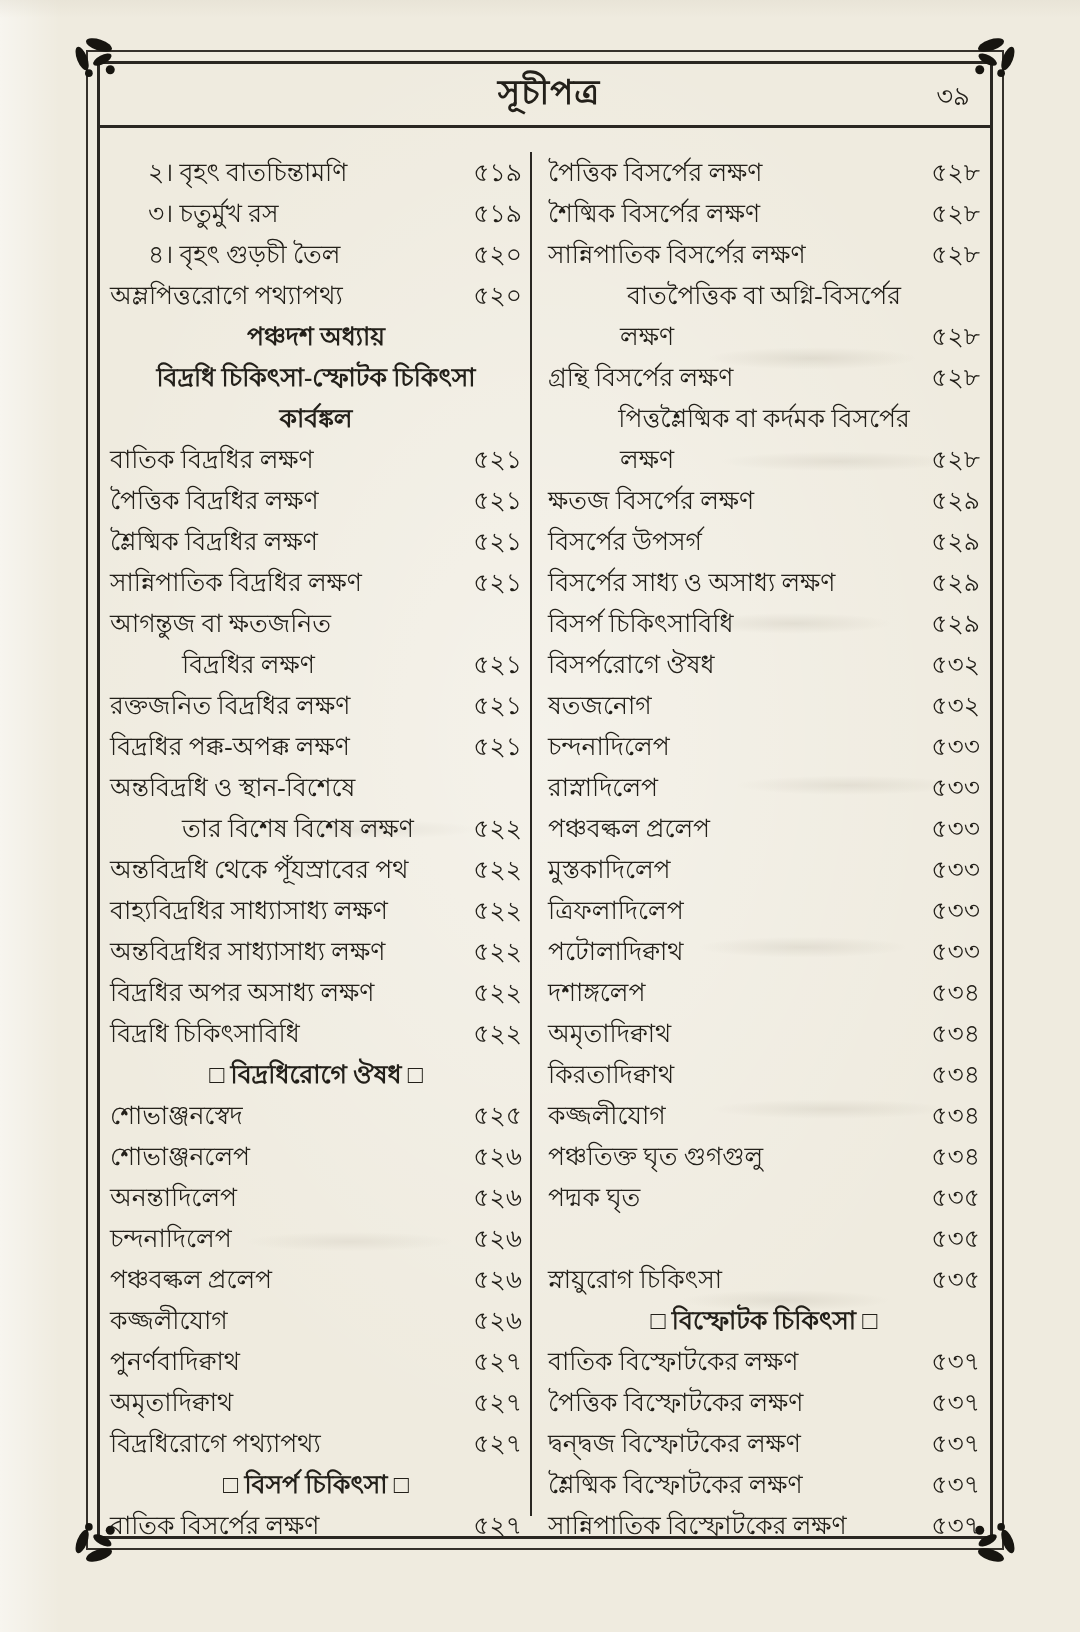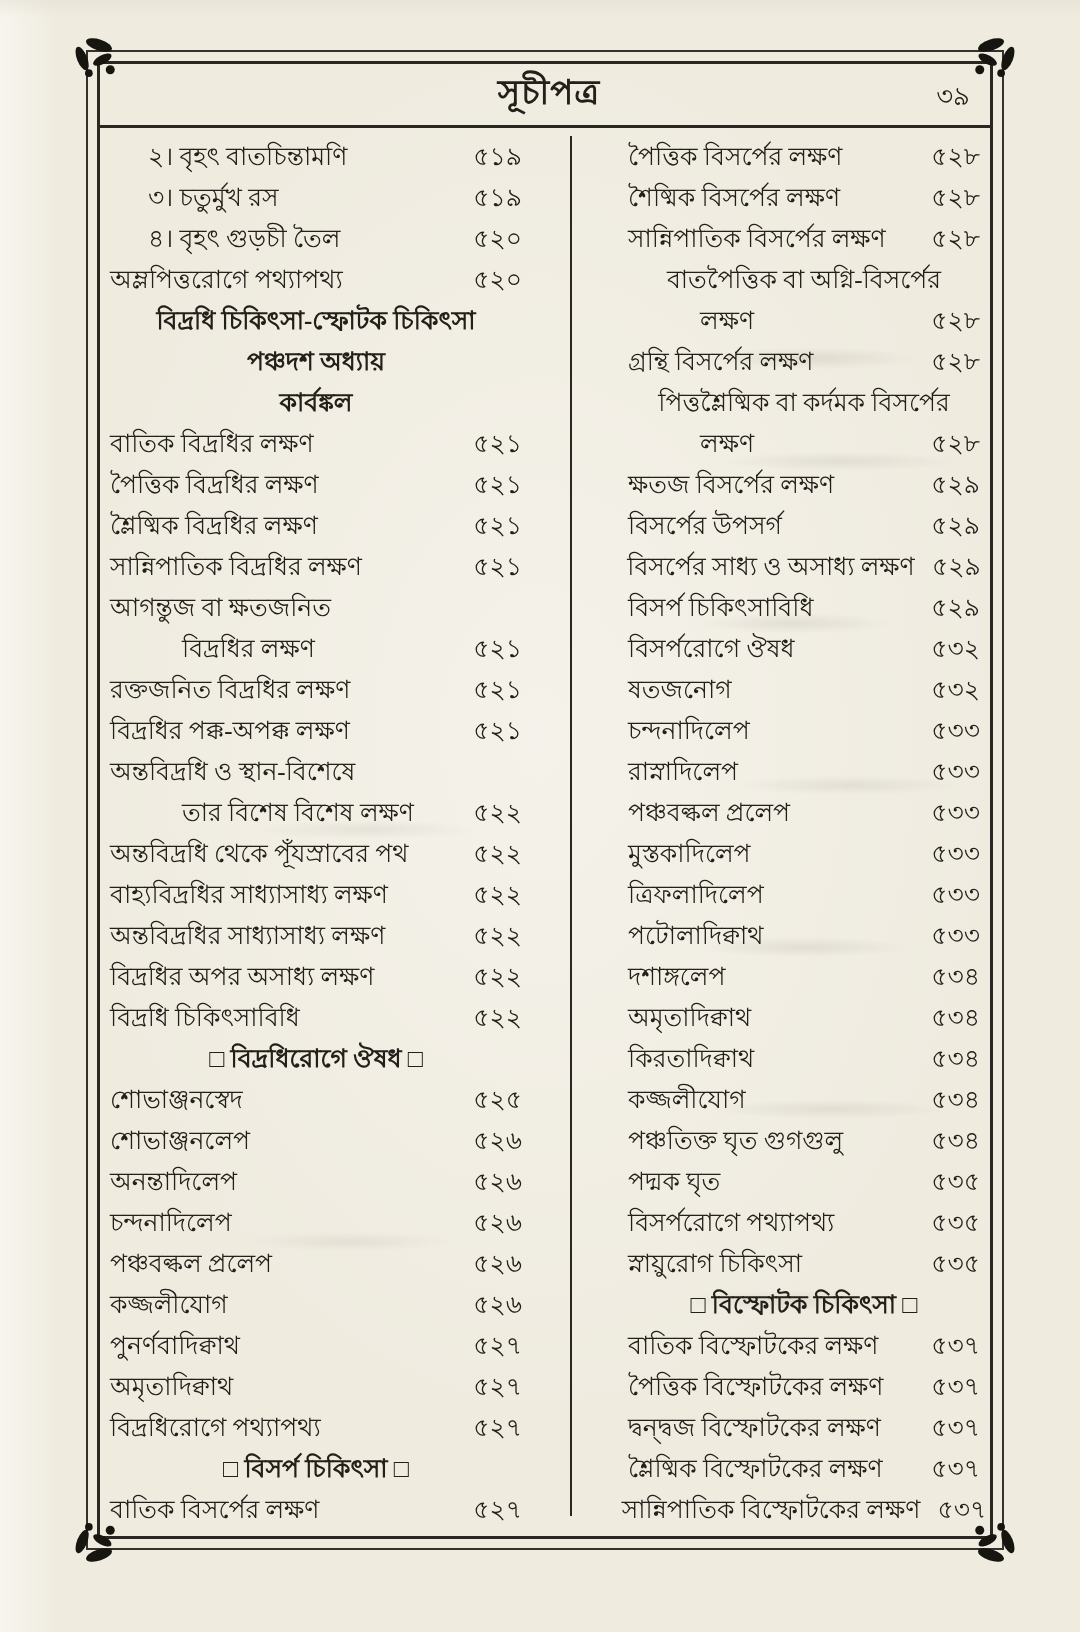--- a/index.html
+++ b/index.html
@@ -35,21 +35,21 @@
   .corner.tr{right:-16px;top:-16px;transform:scaleX(-1);}
   .corner.bl{left:-16px;bottom:-16px;transform:scaleY(-1);}
   .corner.br{right:-16px;bottom:-16px;transform:scale(-1,-1);}
   .header{
     position:relative;height:64px;border-bottom:3px solid #2a2722;
     display:flex;align-items:center;justify-content:center;box-sizing:border-box;padding-left:8px;
   }
   .header .title{font-size:34px;font-weight:700;letter-spacing:1px;}
   .header .pagenum{position:absolute;right:20px;top:12px;font-size:26px;}
   .columns{
-    display:flex;height:calc(100% - 64px);box-sizing:border-box;padding-top:8px;gap:40px;
+    display:flex;height:calc(100% - 64px);box-sizing:border-box;padding-top:24px;
   }
   .col{box-sizing:border-box;overflow:hidden;}
   .col-left{width:430px;}
   .divider{width:2px;background:#2a2722;margin-bottom:20px;}
   .col-right{flex:1;}
   .row{
     height:41px;display:flex;align-items:center;font-size:25px;line-height:38px;
     box-sizing:border-box;
   }
   .col-left .row{padding:0 8px 0 10px;}
@@ -119,22 +119,22 @@
             <span class="p">৫১৯</span>
           </div>
           <div class="row entry ind1">
             <span class="t">৪। বৃহৎ গুড়চী তৈল</span>
             <span class="p">৫২০</span>
           </div>
           <div class="row entry bold">
             <span class="t">অম্লপিত্তরোগে পথ্যাপথ্য</span>
             <span class="p">৫২০</span>
           </div>
+          <div class="row heading">পঞ্চদশ অধ্যায়</div>
           <div class="row heading">বিদ্রধি চিকিৎসা-স্ফোটক চিকিৎসা</div>
-          <div class="row heading">পঞ্চদশ অধ্যায়</div>
           <div class="row heading">কার্বঙ্কল</div>
           <div class="row entry">
             <span class="t">বাতিক বিদ্রধির লক্ষণ</span>
             <span class="p">৫২১</span>
           </div>
           <div class="row entry">
             <span class="t">পৈত্তিক বিদ্রধির লক্ষণ</span>
             <span class="p">৫২১</span>
           </div>
           <div class="row entry">
@@ -328,21 +328,20 @@
           </div>
           <div class="row entry">
             <span class="t">পঞ্চতিক্ত ঘৃত গুগগুলু</span>
             <span class="p">৫৩৪</span>
           </div>
           <div class="row entry">
             <span class="t">পদ্মক ঘৃত</span>
             <span class="p">৫৩৫</span>
           </div>
           <div class="row entry bold">
-            <span class="t">বিসর্পরোগে পথ্যাপথ্য</span>
             <span class="p">৫৩৫</span>
           </div>
           <div class="row entry bold">
             <span class="t">স্নায়ুরোগ চিকিৎসা</span>
             <span class="p">৫৩৫</span>
           </div>
           <div class="row heading">□ বিস্ফোটক চিকিৎসা □</div>
           <div class="row entry">
             <span class="t">বাতিক বিস্ফোটকের লক্ষণ</span>
             <span class="p">৫৩৭</span>

